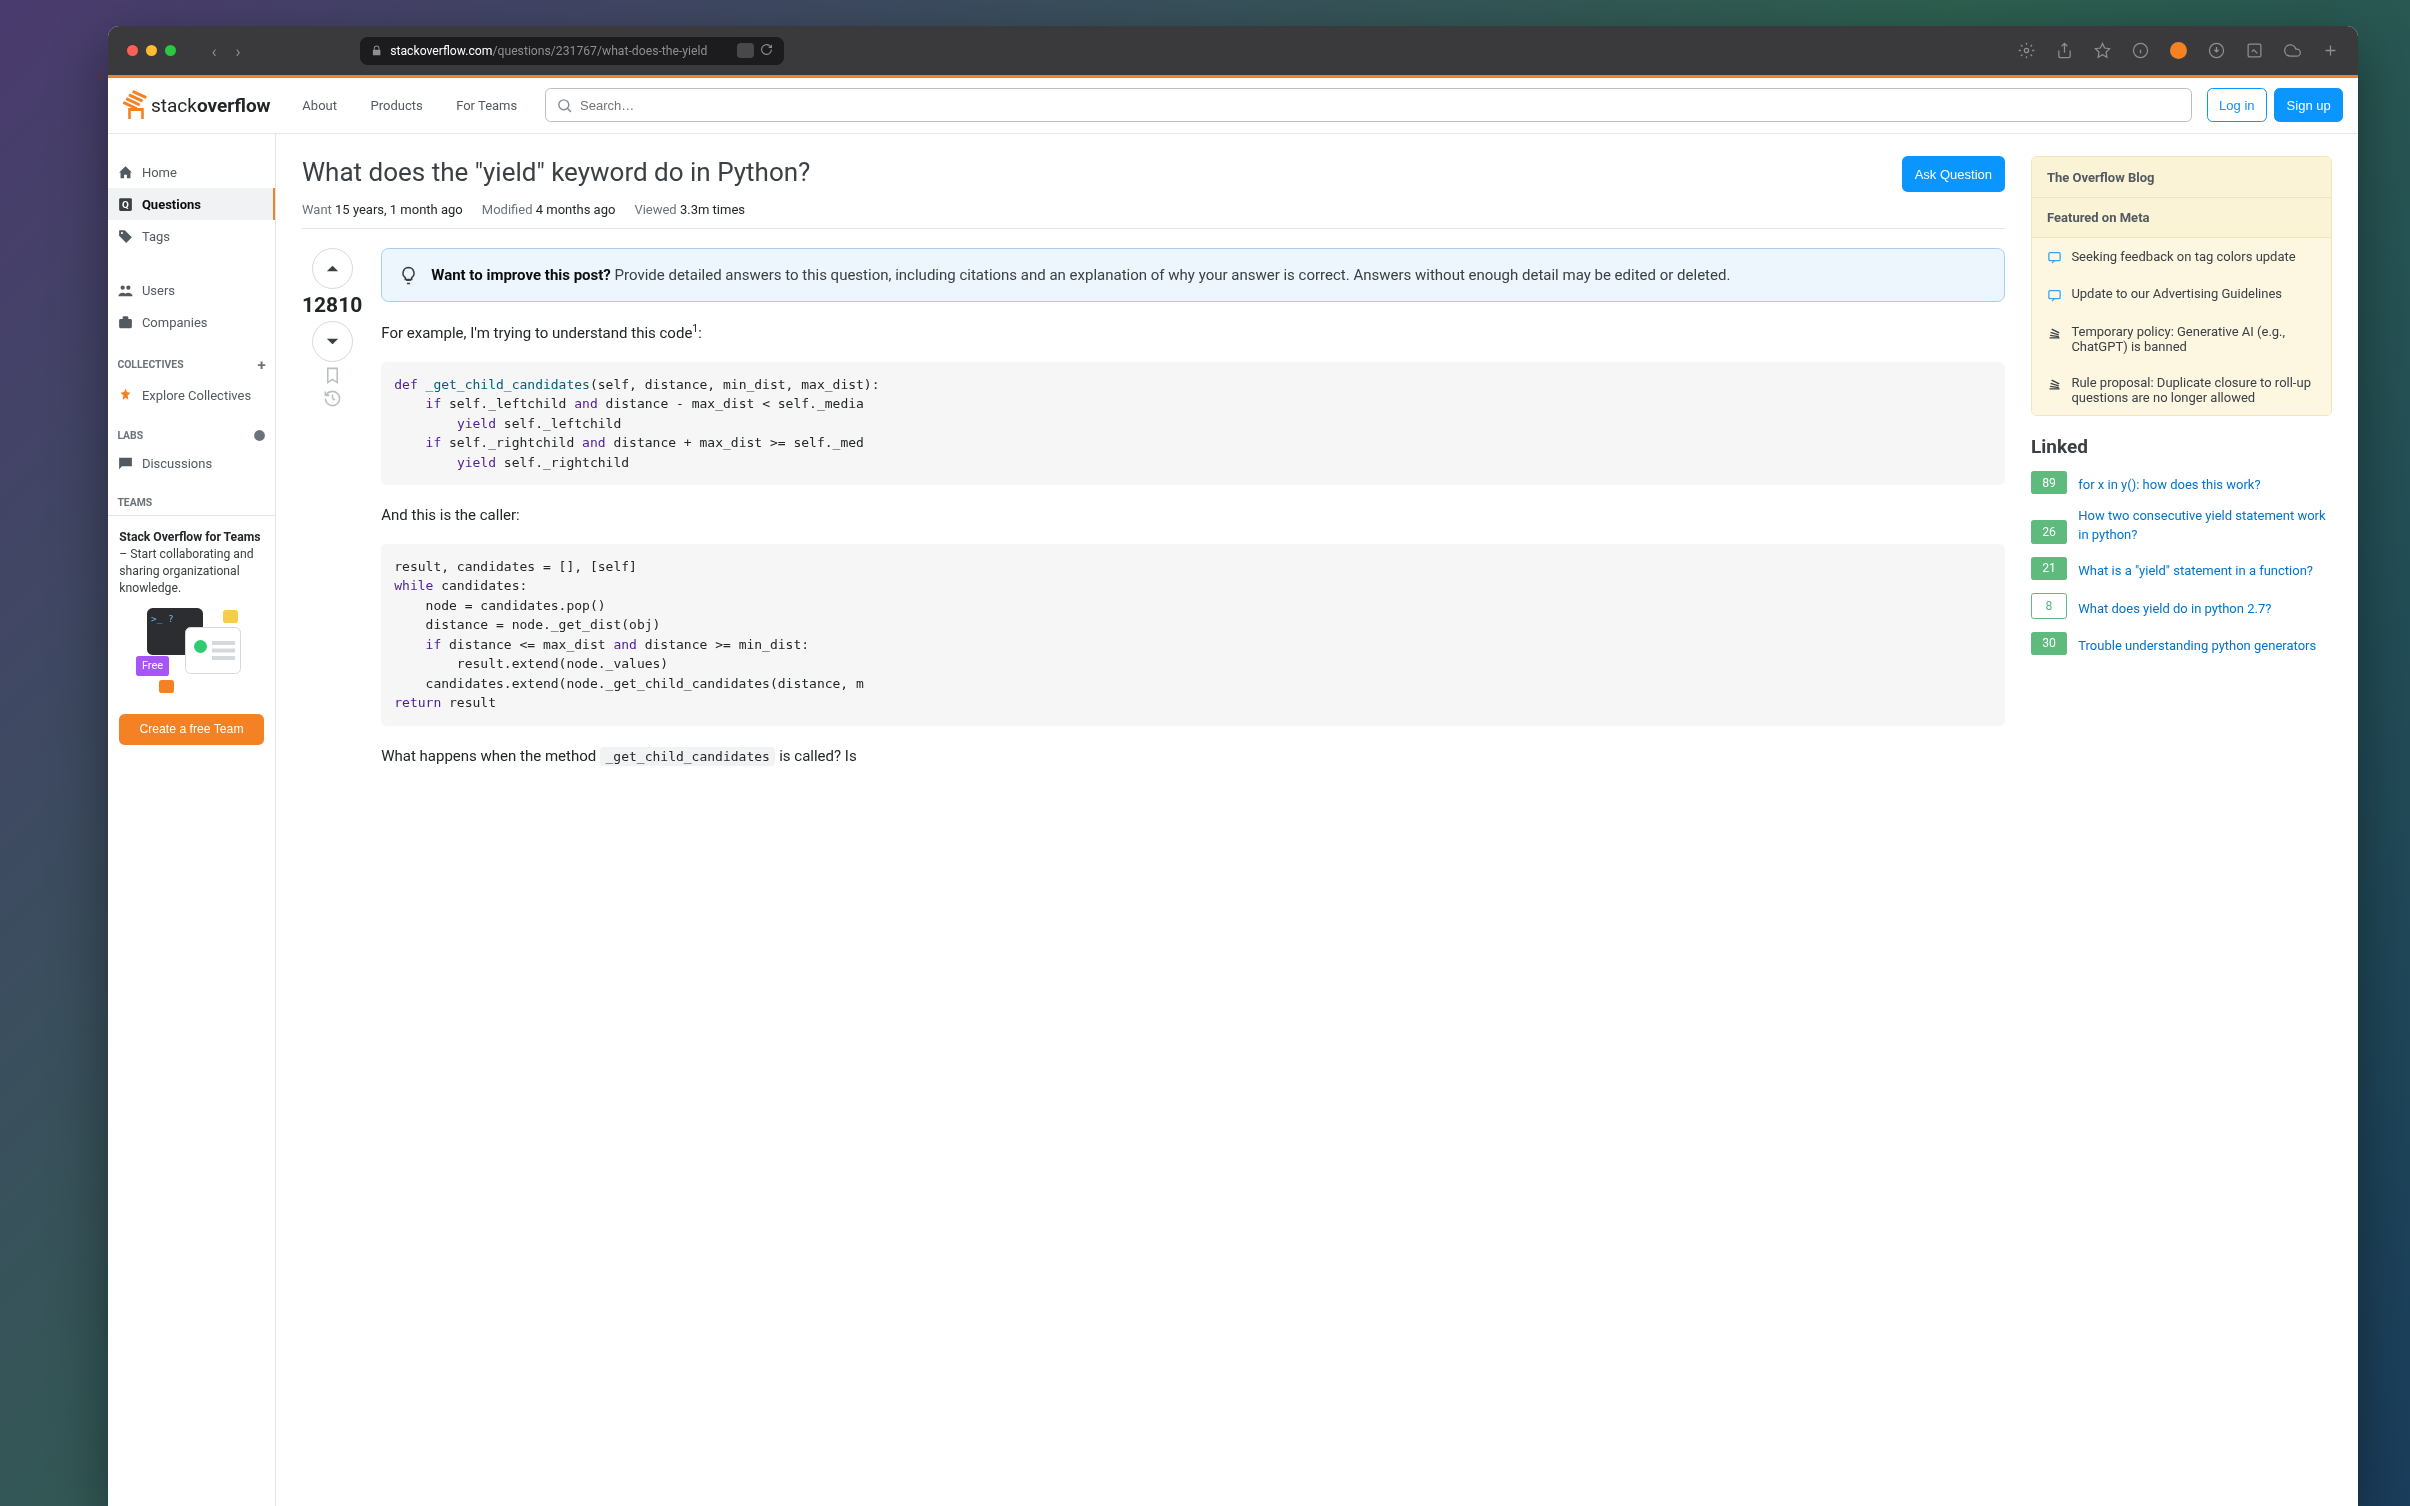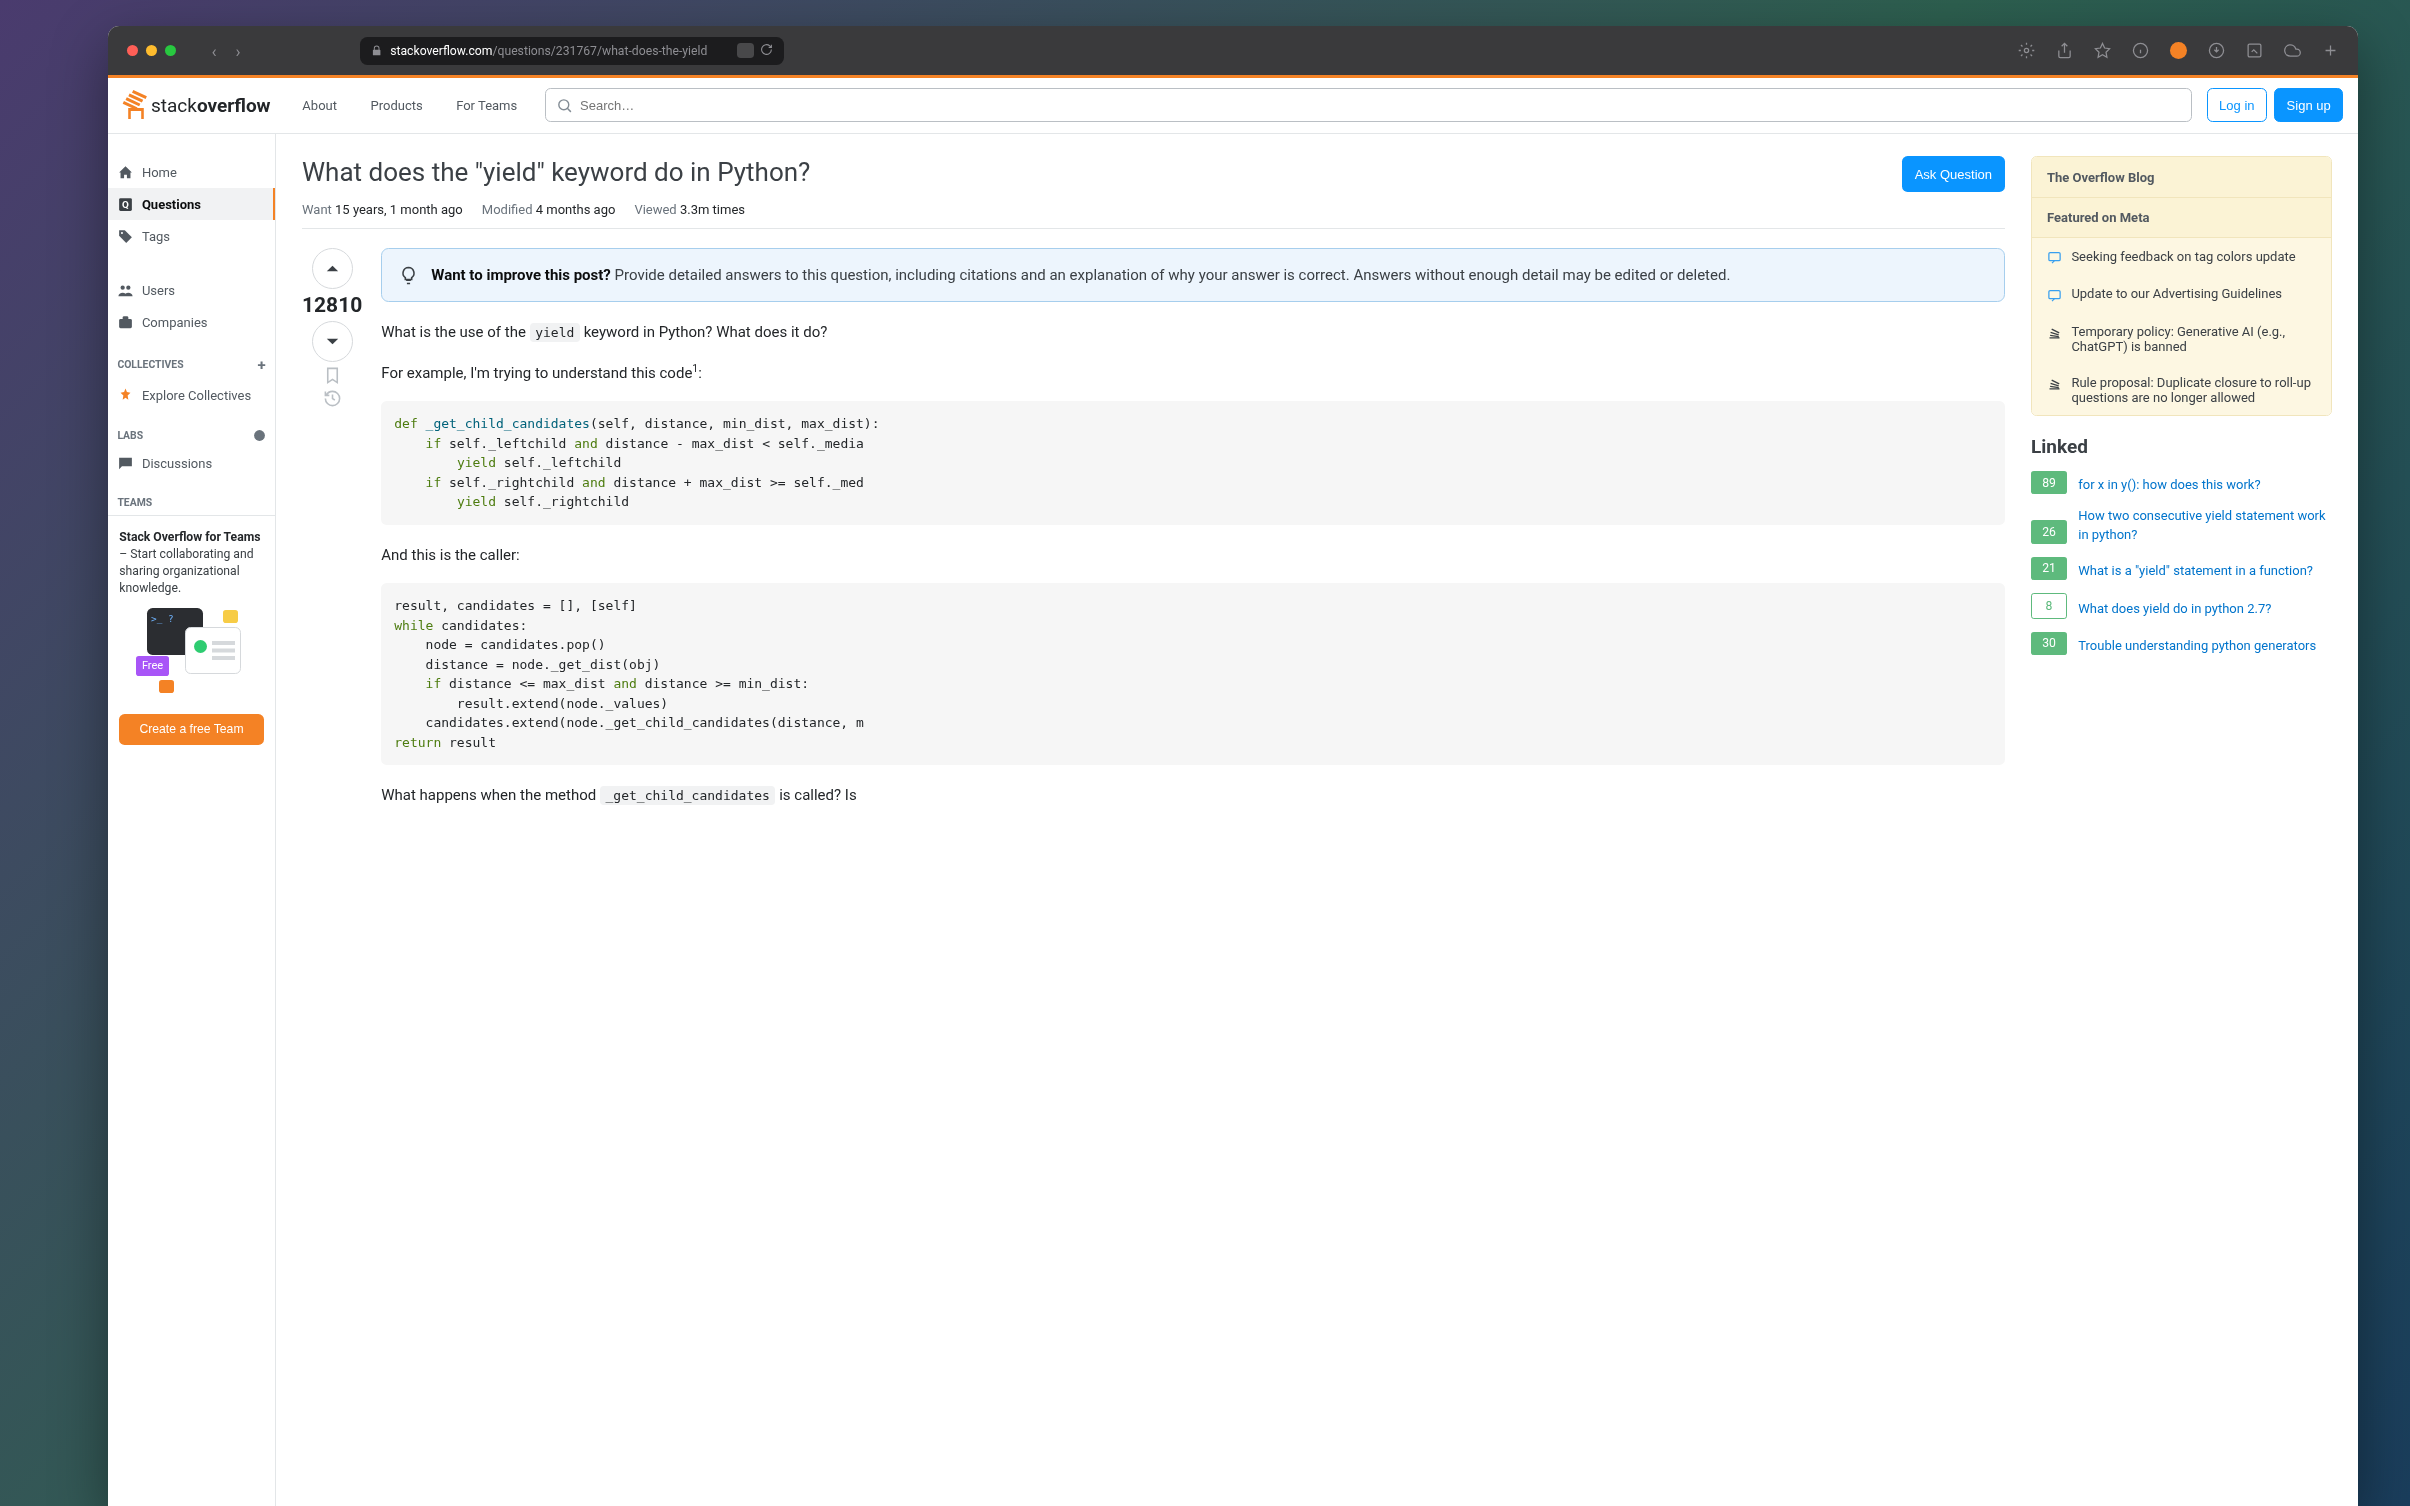--- a/index.html
+++ b/index.html
@@ -226,21 +226,21 @@
   border-radius: 5.6px;
   overflow-x: auto;
   font-family: ui-monospace, Menlo, monospace;
   font-size: 13px;
   line-height: 1.5;
   margin-bottom: 19px;
   white-space: pre;
 }
 pre.code-block::-webkit-scrollbar { height: 9.4px; }
 pre.code-block::-webkit-scrollbar-thumb { background: #c8ccd0; border-radius: 4.7px; }
-.kw { color: #4d7c0f; }
+.kw { color: #4c1d95; }
 .fn { color: #00627a; }
 sup { font-size: 10.4px; vertical-align: super; }
 
 .so-rightbar { width: 301px; flex-shrink: 0; }
 .widget {
   border: 0.9px solid #f1e5bc;
   border-radius: 5.6px;
   overflow: hidden;
   margin-bottom: 19px;
   font-size: 13px;
@@ -477,23 +477,20 @@
 
           <div class="post-col">
             <div class="notice-box">
               <svg width="19" height="19" viewBox="0 0 24 24" fill="none" stroke="currentColor" stroke-width="2">
                   <path d="M9 18h6M10 22h4M12 2a7 7 0 00-4 12.7V17h8v-2.3A7 7 0 0012 2z"></path>
                 </svg>
               <div><b>Want to improve this post?</b><span> Provide detailed answers to this question, including citations and an explanation of why your answer is correct. Answers without enough detail may be edited or deleted.</span></div>
             </div>
 
             <p>
-              <span>What is the use of the </span><code class="inline">yield</code><span> keyword in Python? What does it do?</span>
-            </p>
-            <p>
               <span>For example, I'm trying to understand this code</span><sup>1</sup>:
             </p>
 
             <pre class="code-block"><span class="kw">def</span> <span class="fn">_get_child_candidates</span>(self, distance, min_dist, max_dist):
     <span class="kw">if</span> self._leftchild <span class="kw">and</span> distance - max_dist &lt; self._media
         <span class="kw">yield</span> self._leftchild
     <span class="kw">if</span> self._rightchild <span class="kw">and</span> distance + max_dist &gt;= self._med
         <span class="kw">yield</span> self._rightchild</pre>
 
             <p>And this is the caller:</p>

